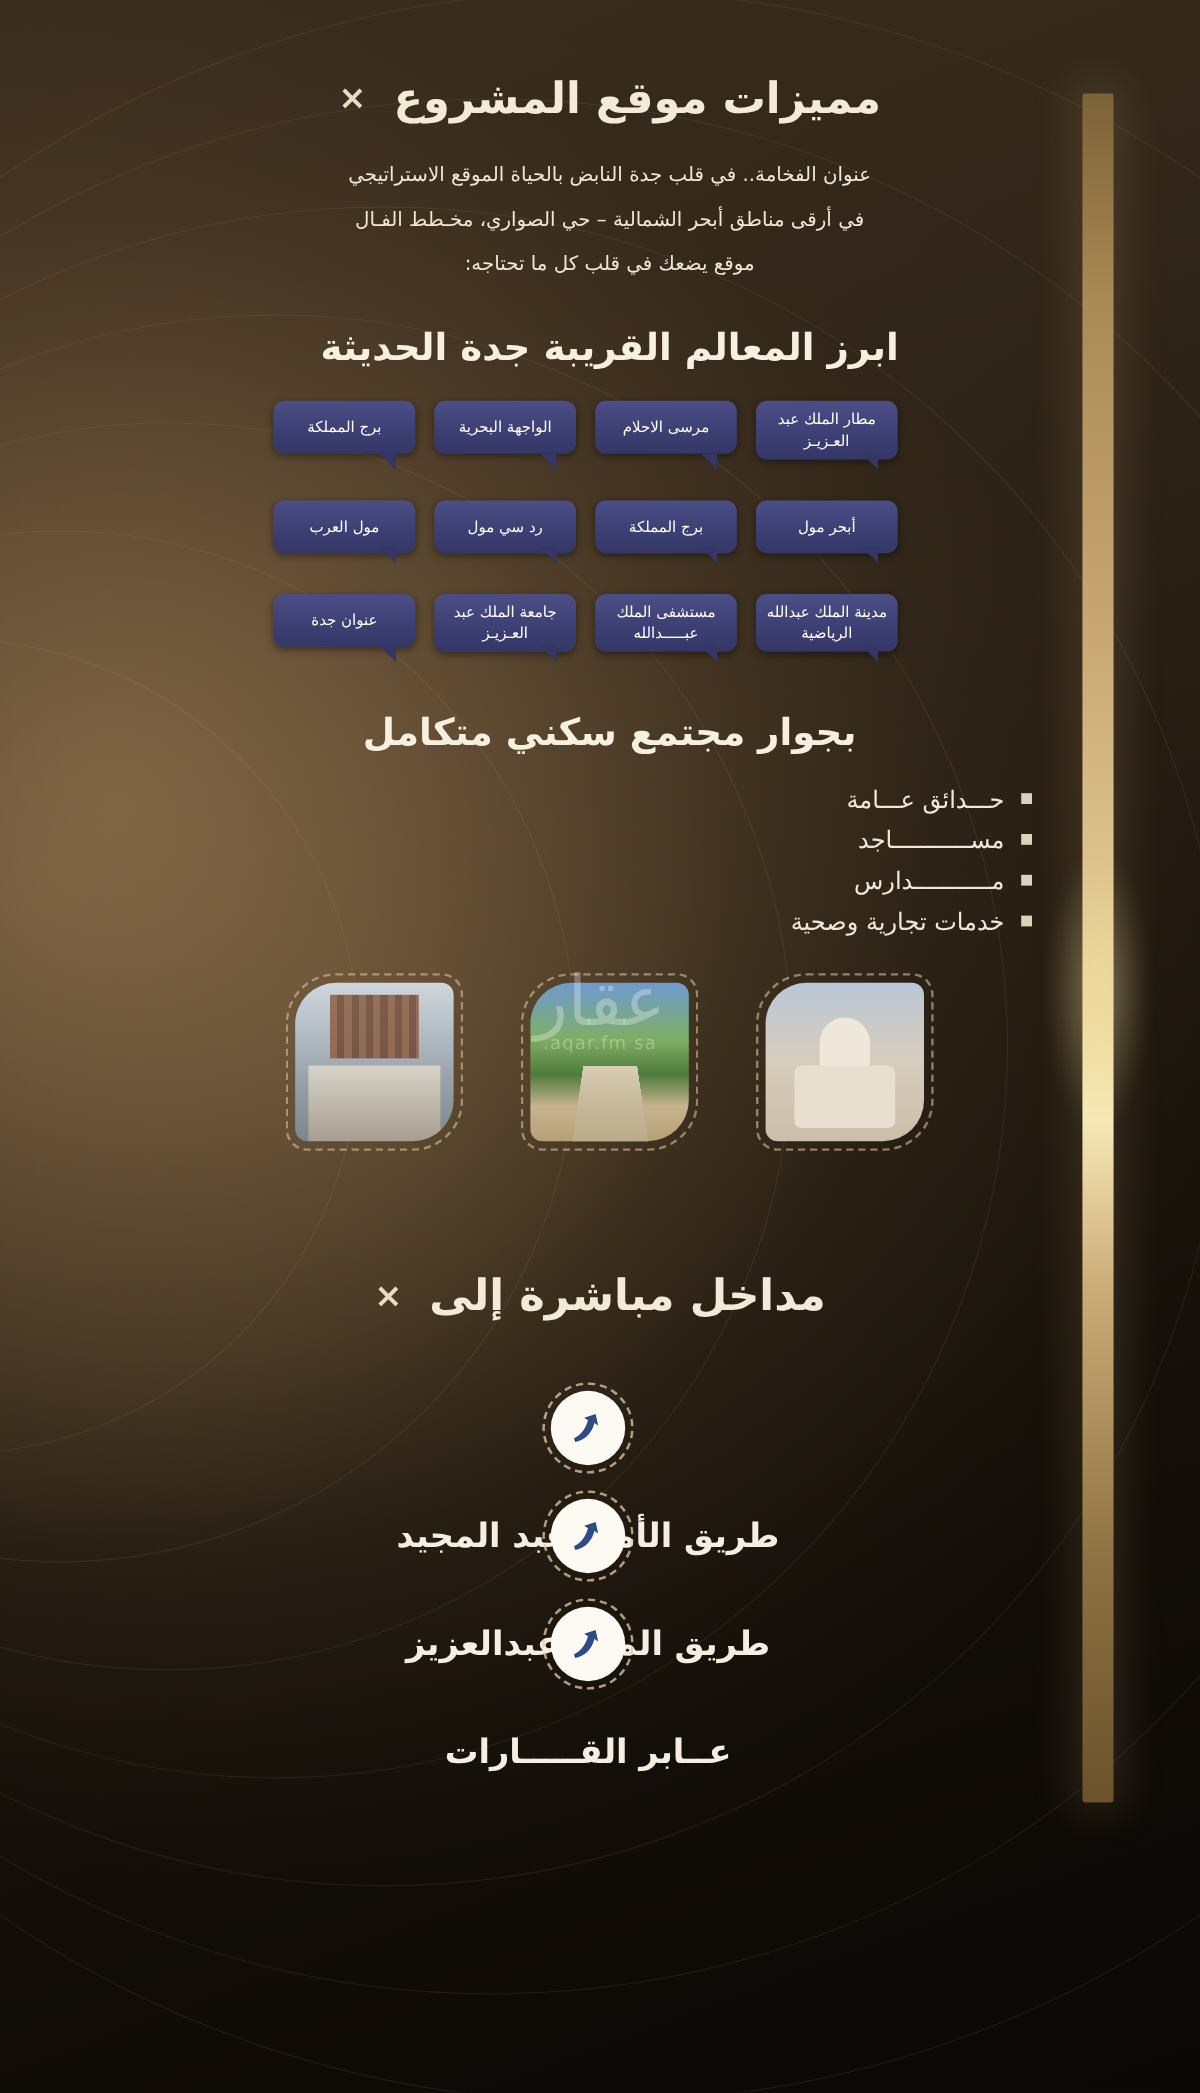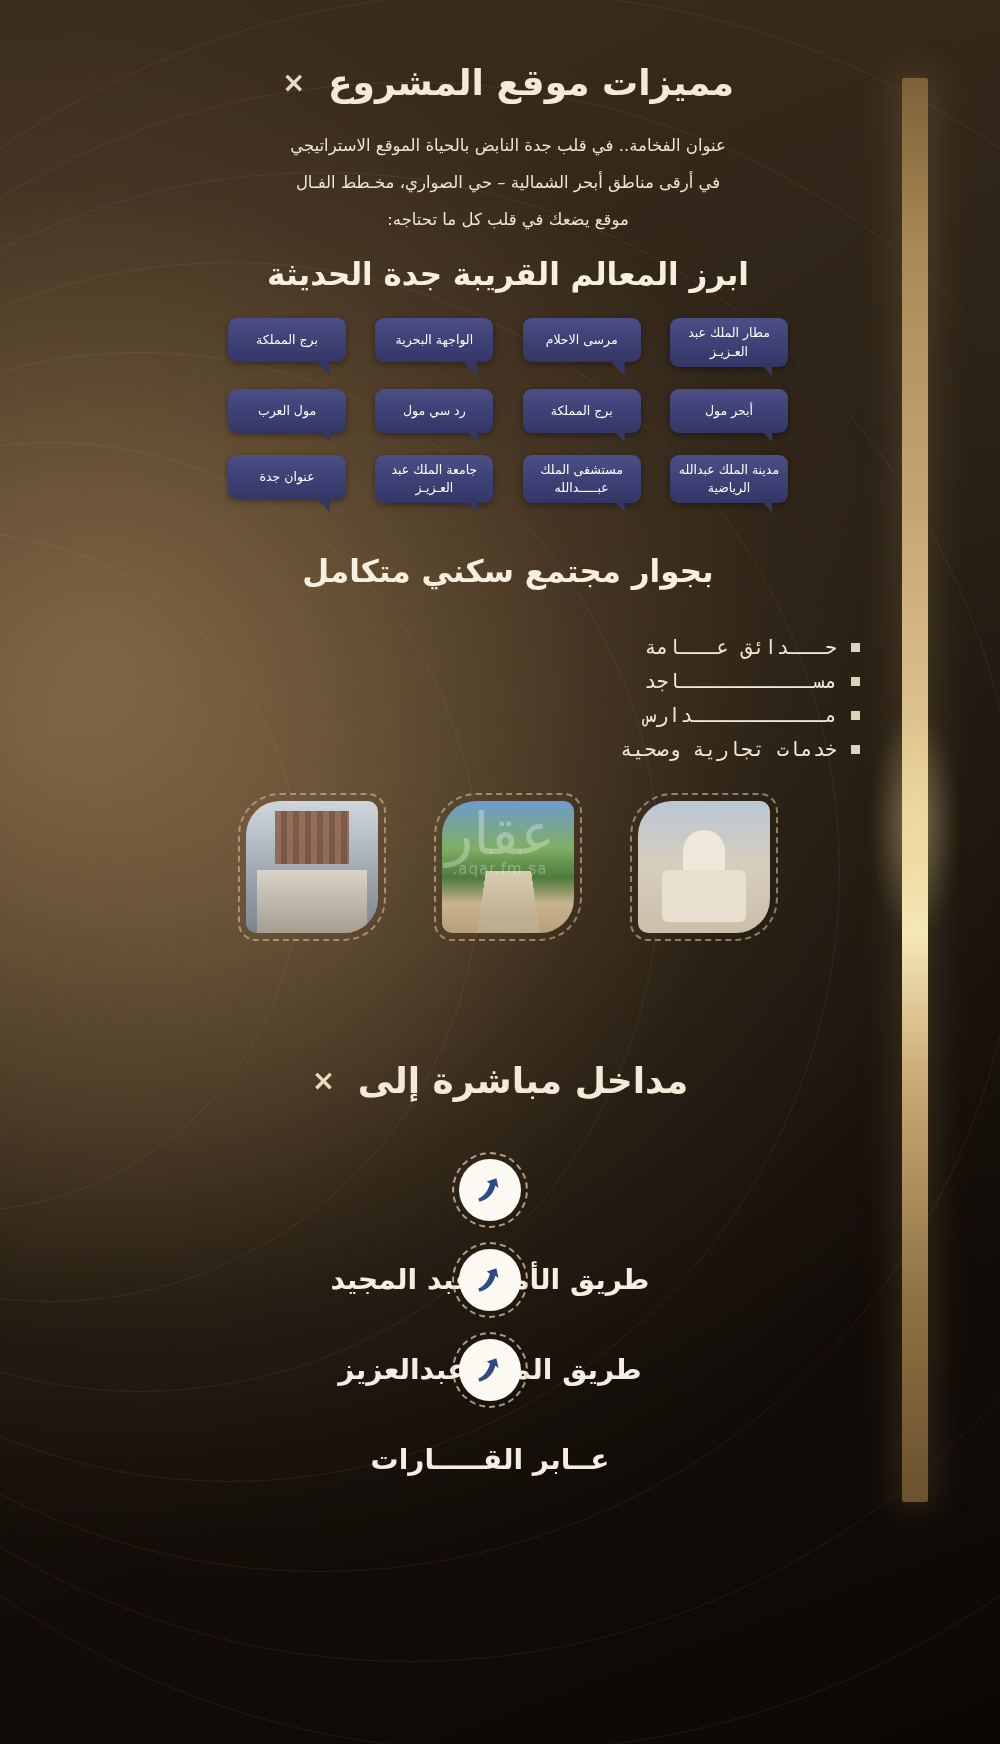--- a/index.html
+++ b/index.html
@@ -66,35 +66,35 @@
   .lede {
     margin: 24px auto 0;
     width: 540px;
     text-align: center;
     color: #efe6d6;
     font-size: 16.5px;
     line-height: 2.25;
     direction: rtl;
   }
   h2.sub {
-    margin-top: 18px;
+    margin-top: 34px;
     text-align: center;
     color: #f7efdf;
     font-size: 31px;
     font-weight: 700;
     direction: rtl;
   }
   .chips {
     width: 560px;
     margin: 26px auto 0;
     display: flex;
     flex-wrap: wrap;
     flex-direction: row-reverse;
-    justify-content: space-between;
-    gap: 22px 16px;
+    justify-content: flex-start;
+    gap: 34px 16px;
   }
   .chip-wrap { position: relative; }
   .chip {
     width: 118px;
     min-height: 44px;
     border-radius: 9px;
     background: linear-gradient(180deg,#4b4f86 0%, #3c4074 55%, #343766 100%);
     color: #fff;
     font-size: 12.5px;
     line-height: 1.45;
@@ -114,24 +114,23 @@
     height: 14px;
     background: #343766;
     clip-path: polygon(0 0, 100% 0, 100% 100%);
     border-bottom-left-radius: 2px;
   }
 
   h2.sub2 { margin-top: 50px; }
 
   .bullets {
     width: 360px;
-    margin: 42px 140px 0 auto;
+    margin: 20px 140px 0 auto;
     direction: rtl;
     color: #f1e8d8;
-    font-family: Liberation Mono, monospace;
   }
   .bullet {
     display: flex;
     align-items: center;
     justify-content: flex-start;
     gap: 14px;
     font-size: 20px;
     height: 34px;
   }
   .bullet .sq {

